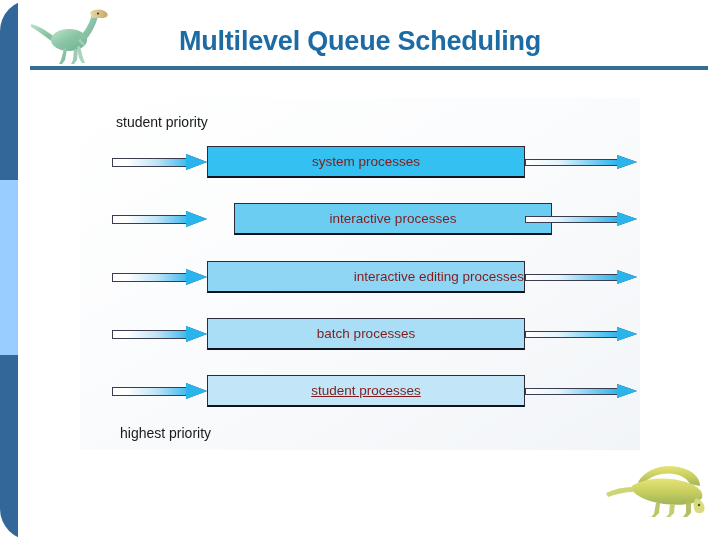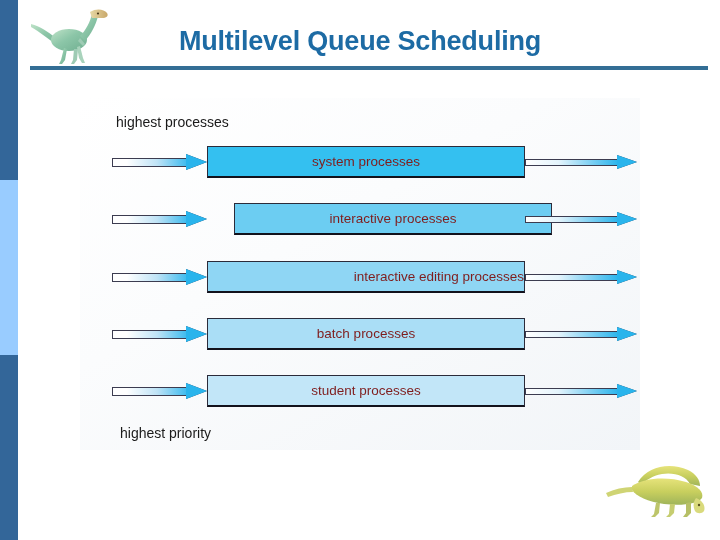--- a/index.html
+++ b/index.html
@@ -12,20 +12,21 @@
     height: 540px;
     font-family: "Liberation Sans", sans-serif;
     overflow: hidden;
   }
   #slide {
     position: relative;
     width: 720px;
     height: 540px;
     background: #ffffff;
     overflow: hidden;
+    border-radius: 31px;
   }
 
   
   .side-band {
     position: absolute;
     left: 0;
     width: 18px;
   }
   #band-top    { top: 0px;   height: 180px; background: #336699; }
   #band-mid    { top: 180px; height: 175px; background: #99ccff; }
@@ -202,21 +203,21 @@
 
       <path d="M52 36 L57 42 L55 44 L50 39 Z" fill="#9ecbb4"></path>
     </svg>
   </div>
 
   <div id="page-title">Multilevel Queue Scheduling</div>
   <div id="title-rule"></div>
 
   <div id="diagram">
 
-    <div class="priority-label" id="label-highest">highest processes</div>
+    <div class="priority-label" id="label-highest">student priority</div>
 
     <div id="queue-rows">
         <div class="queue-row" style="top: 48px;">
           <div class="arrow-in">
             <div class="shaft"></div>
             <div class="head"></div>
           </div>
           <div class="queue-box" style="background: rgb(52, 192, 240);">
             <span>system processes</span>
           </div>
@@ -262,21 +263,21 @@
           <div class="arrow-out">
             <div class="shaft"></div>
             <div class="head"></div>
           </div>
         </div>
         <div class="queue-row" style="top: 277.2px;">
           <div class="arrow-in">
             <div class="shaft"></div>
             <div class="head"></div>
           </div>
-          <div class="queue-box" style="background: rgb(194, 230, 248);">
+          <div class="queue-box" style="background: rgb(194, 230, 248); text-decoration: underline;">
             <span>student processes</span>
           </div>
           <div class="arrow-out">
             <div class="shaft"></div>
             <div class="head"></div>
           </div>
         </div>
       </div>
 
     <div class="priority-label" id="label-lowest">highest priority</div>

